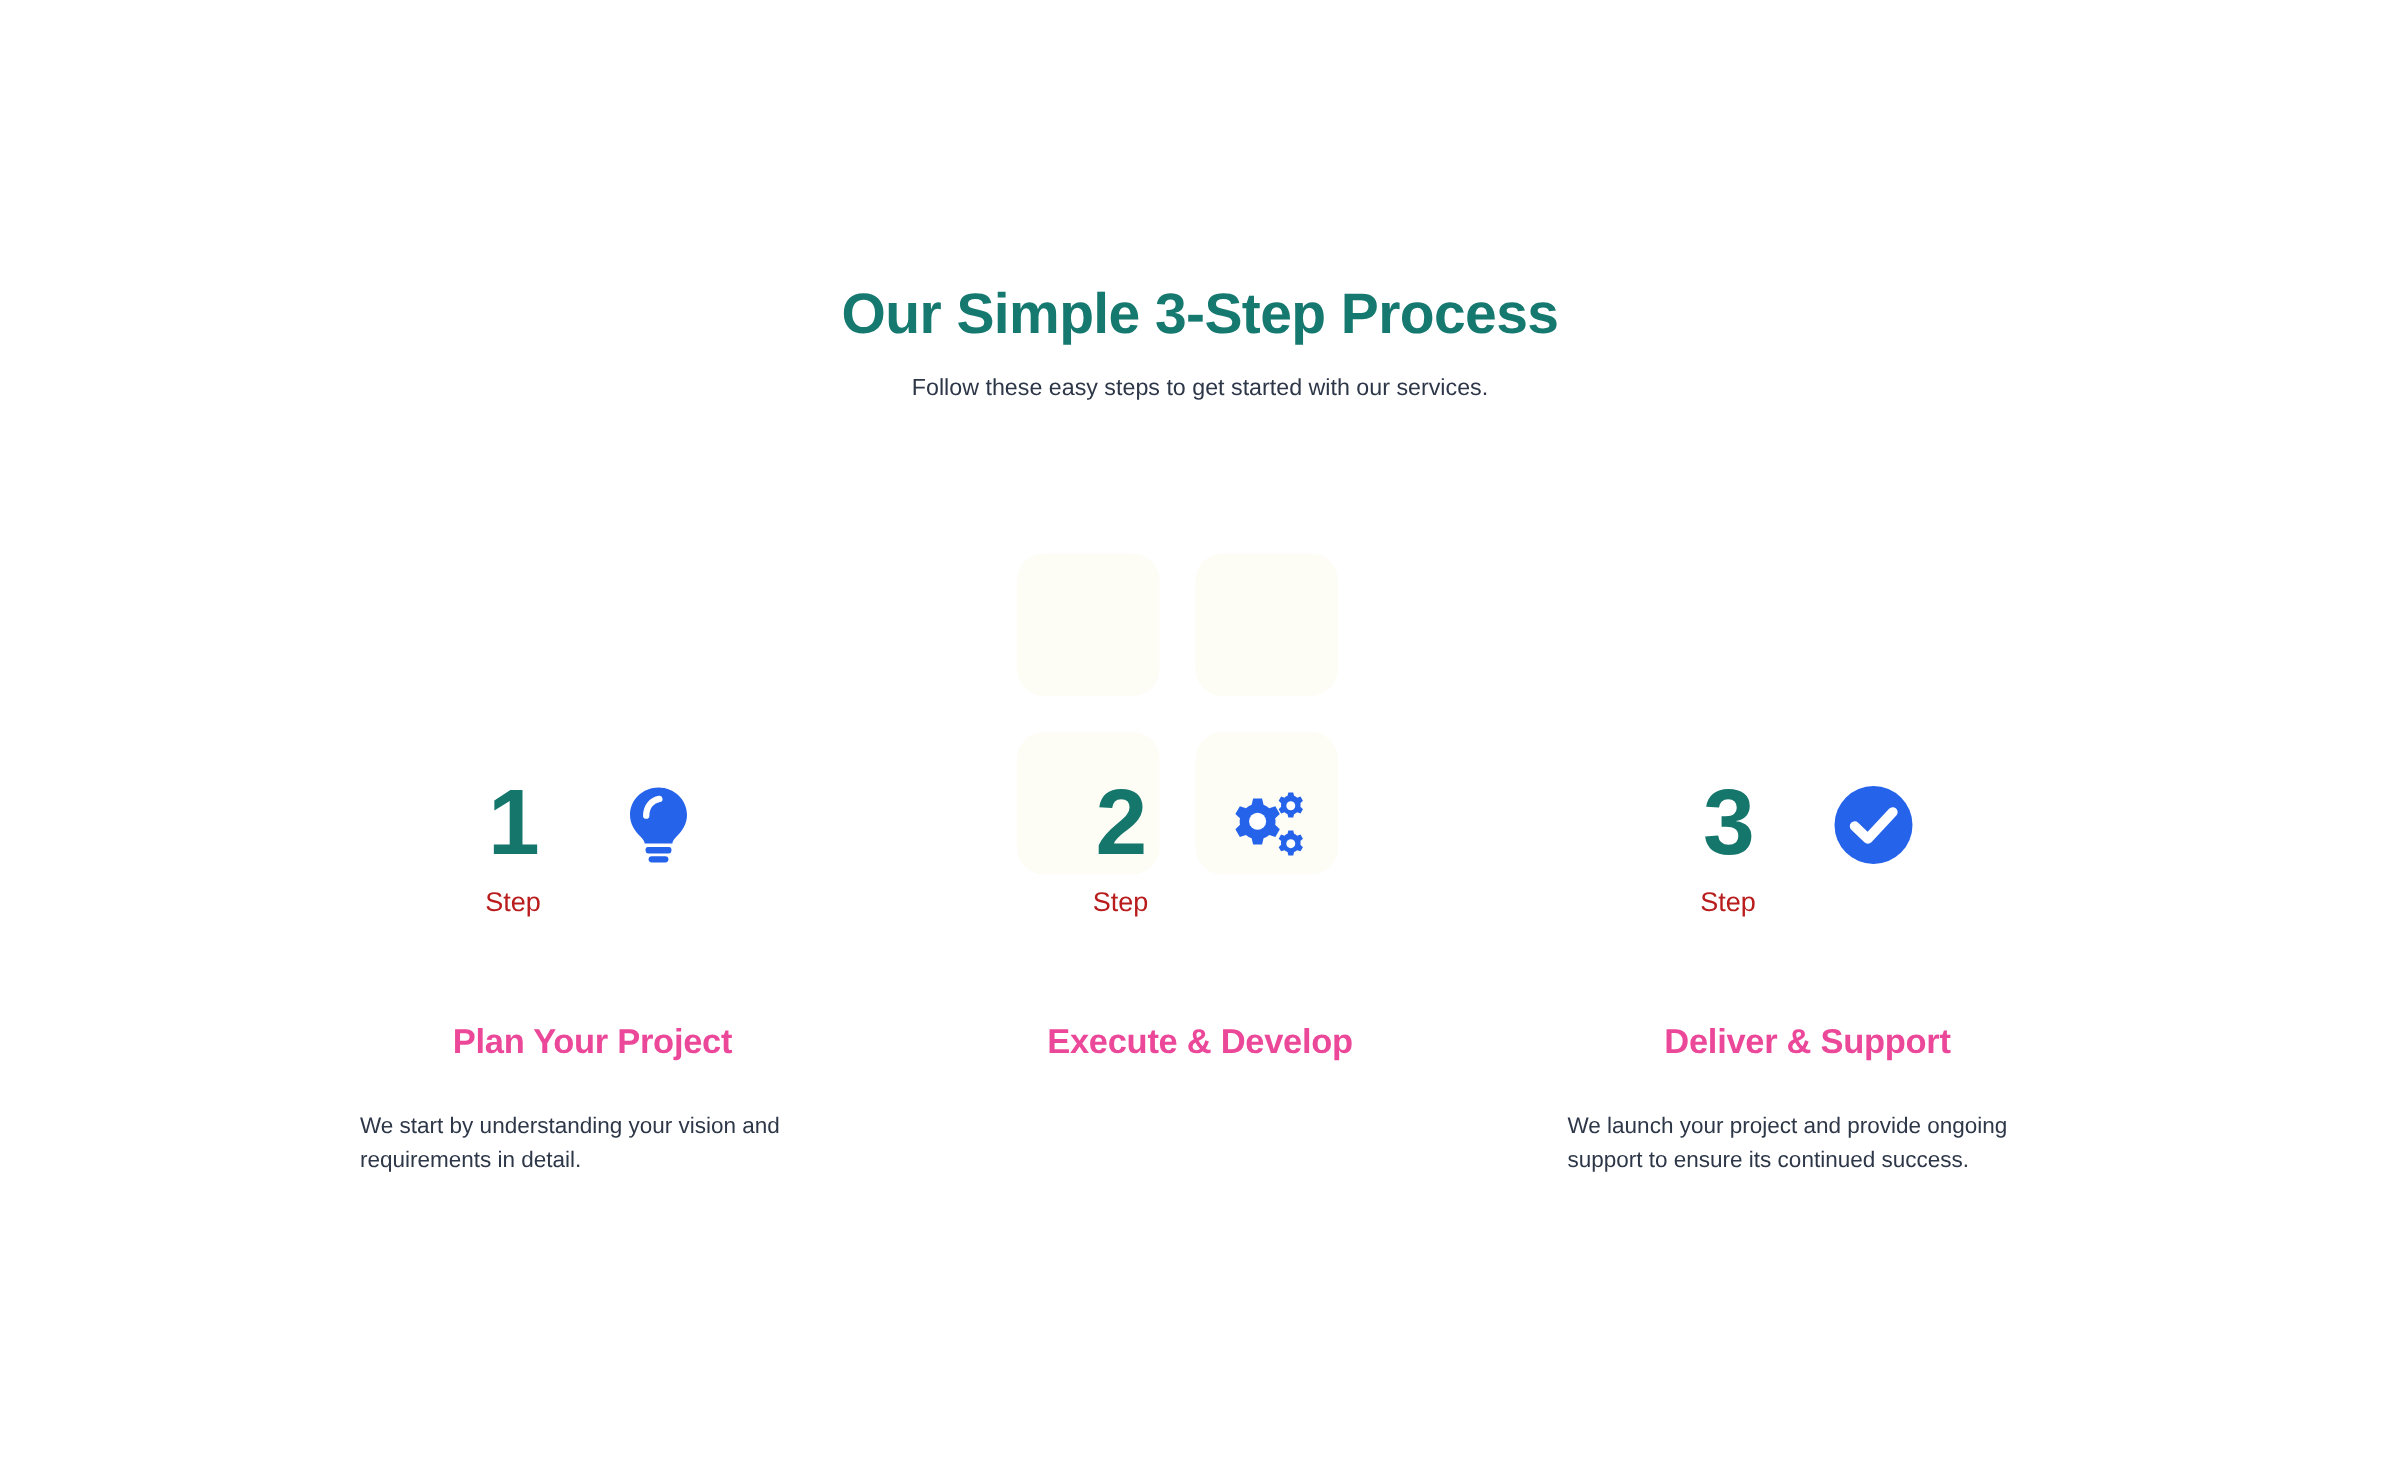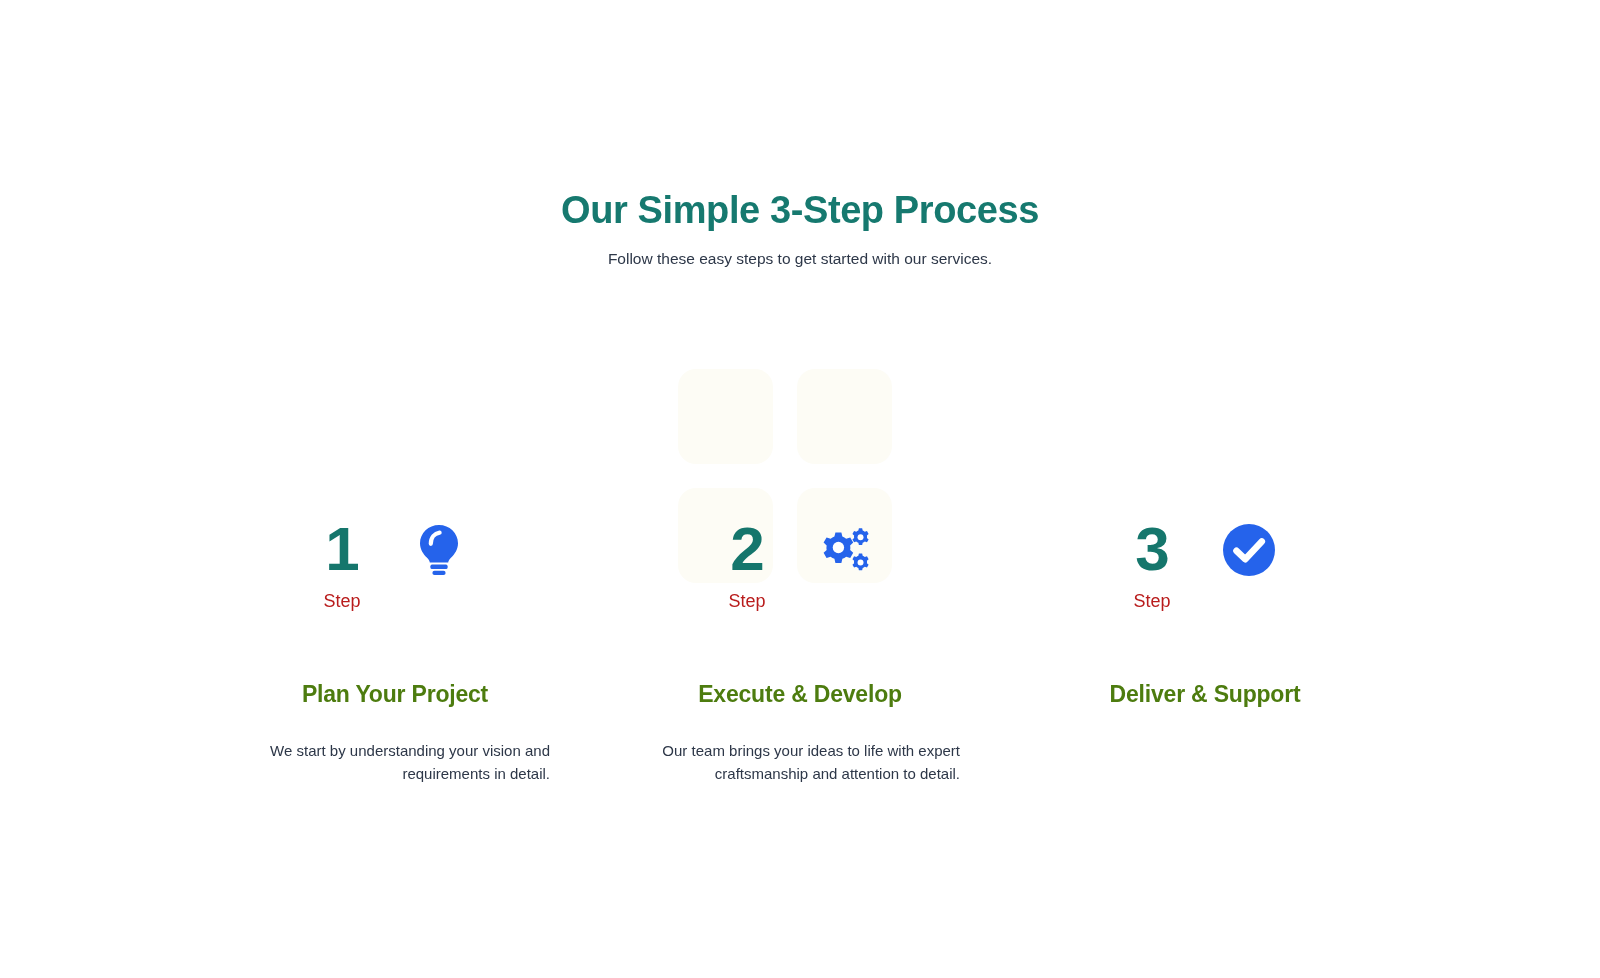--- a/index.html
+++ b/index.html
@@ -123,33 +123,33 @@
     justify-content: center;
     position: relative;
     z-index: 2;
     margin-bottom: 28px;
   }
 
   .step-heading {
     margin-top: 58px;
     font-size: 23px;
     font-weight: 700;
-    color: #4d7c0f;
+    color: #ec4899;
     letter-spacing: -0.2px;
     line-height: 1.2;
     text-align: center;
   }
 
   .step-desc {
     margin-top: 30px;
     font-size: 15px;
     font-weight: 400;
     color: #2d3748;
     line-height: 1.55;
-    text-align: right;
+    text-align: left;
     max-width: 310px;
   }
 
   .step-desc.wide { max-width: 320px; }
 </style>
 </head>
 <body>
 
 <div class="page">
 
@@ -206,33 +206,33 @@
             <circle cx="49.3" cy="13.8" r="3.3" fill="#ffffff"></circle>
 
             <g fill="#2563EB">
               <path d="M47.5 32 h3.6 l0.6 2.5 a7.2 7.2 0 0 1 2.3 1.35 l2.45-0.8 1.8 3.1 -1.85 1.75 a7.2 7.2 0 0 1 0 2.7 l1.85 1.75 -1.8 3.1 -2.45-0.8 a7.2 7.2 0 0 1 -2.3 1.35 l-0.6 2.5 h-3.6 l-0.6-2.5 a7.2 7.2 0 0 1 -2.3-1.35 l-2.45 0.8 -1.8-3.1 1.85-1.75 a7.2 7.2 0 0 1 0-2.7 l-1.85-1.75 1.8-3.1 2.45 0.8 a7.2 7.2 0 0 1 2.3-1.35 z"></path>
             </g>
             <circle cx="49.3" cy="41.8" r="3.3" fill="#ffffff"></circle>
           </svg>
         </div>
       </div>
       <div class="step-heading">Execute &amp; Develop</div>
-      <div class="step-desc wide">Our team brings your ideas to life with expert craftsmanship and attention to detail.</div>
     </div>
 
     <div class="step">
       <div class="step-top">
         <div class="num-block">
           <div class="step-number">3</div>
           <div class="step-word">Step</div>
         </div>
         <div class="icon-wrap">
           <svg width="56" height="56" viewBox="0 0 56 56" xmlns="http://www.w3.org/2000/svg">
             <circle cx="28" cy="28" r="26" fill="#2563EB"></circle>
             <path d="M15.5 28.8 L24.2 37.2 L40.8 19.4" stroke="#ffffff" stroke-width="6.6" stroke-linecap="round" stroke-linejoin="round" fill="none"></path>
           </svg>
         </div>
       </div>
       <div class="step-heading">Deliver &amp; Support</div>
+      <div class="step-desc wide">We launch your project and provide ongoing support to ensure its continued success.</div>
     </div>
 
   </div>
 </div>
 
 </body></html>

